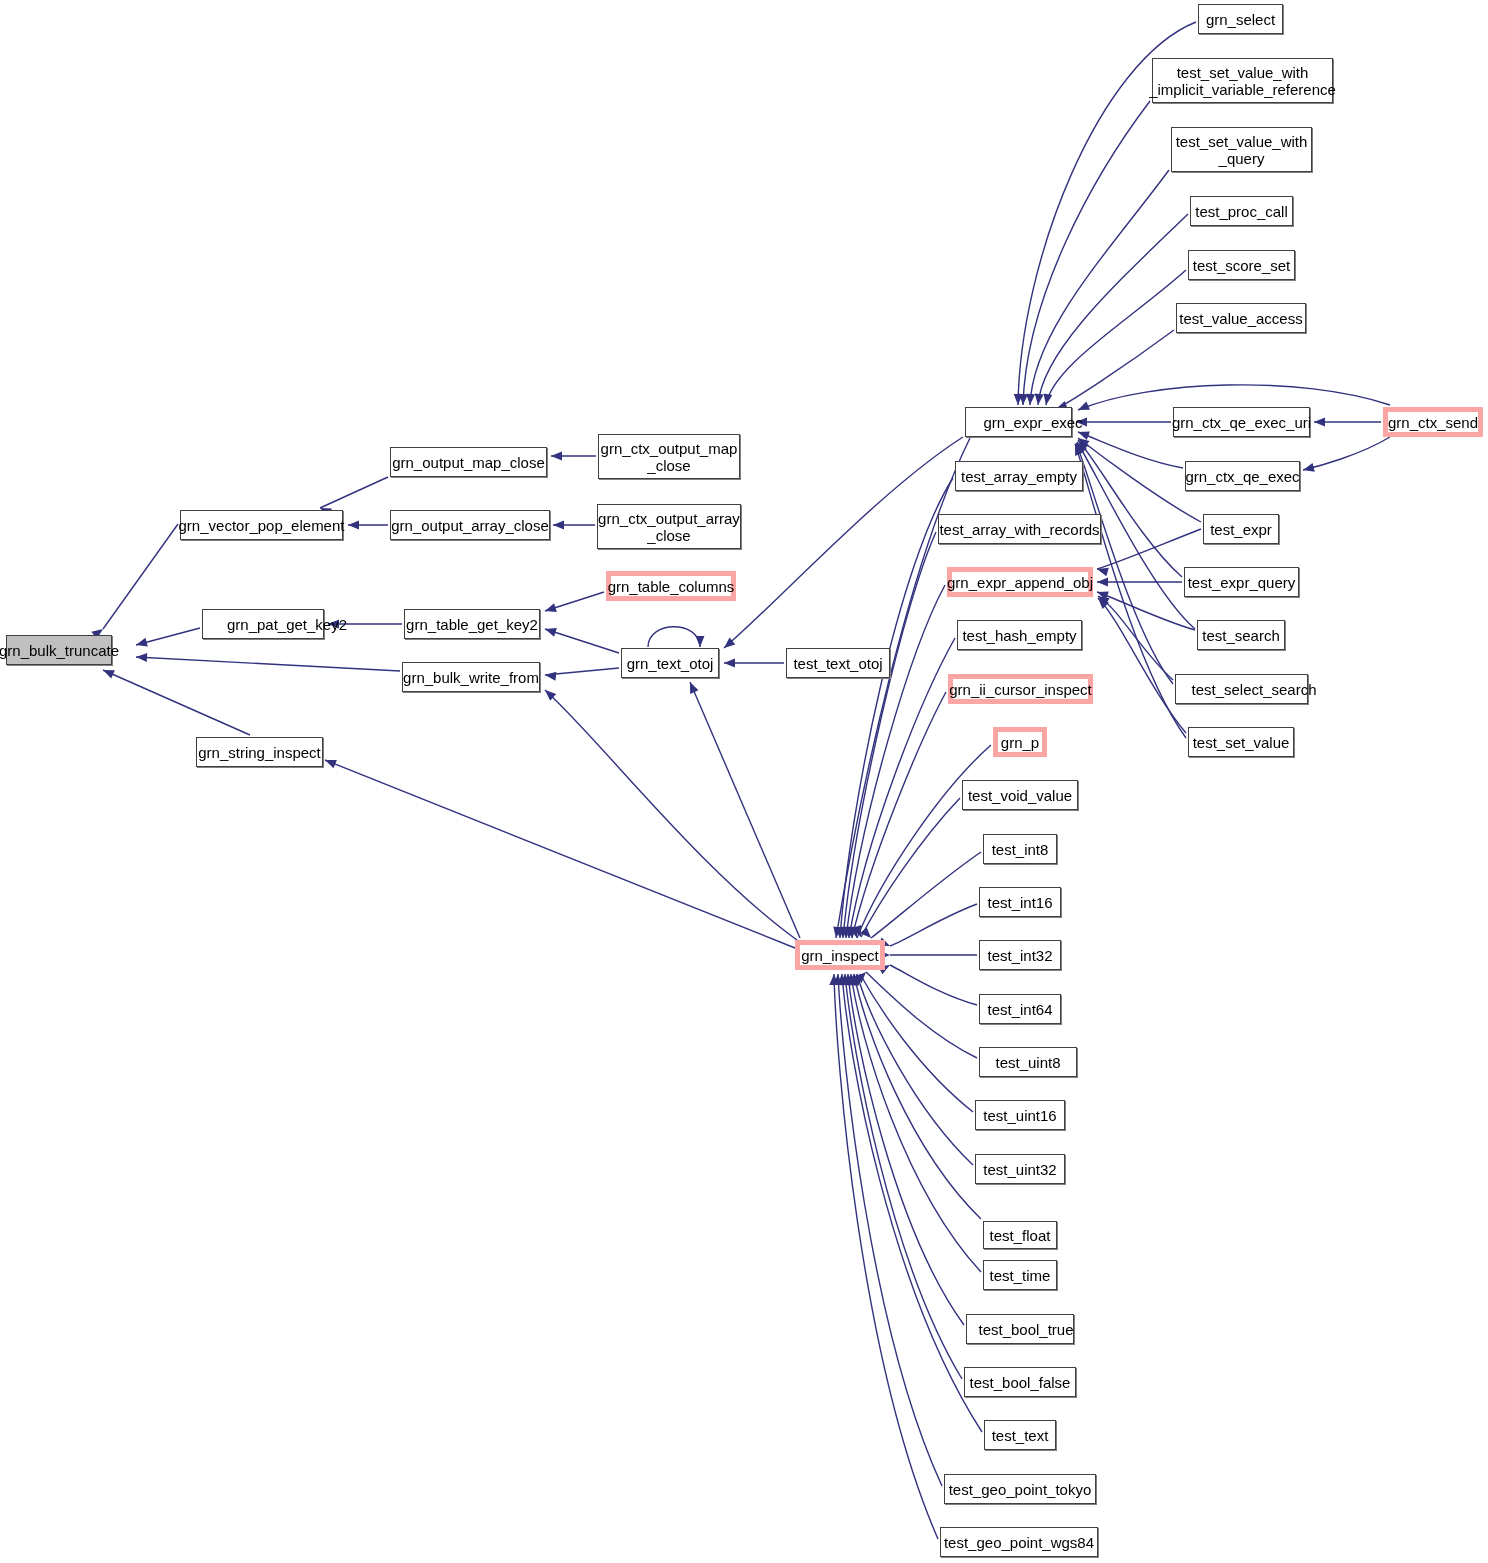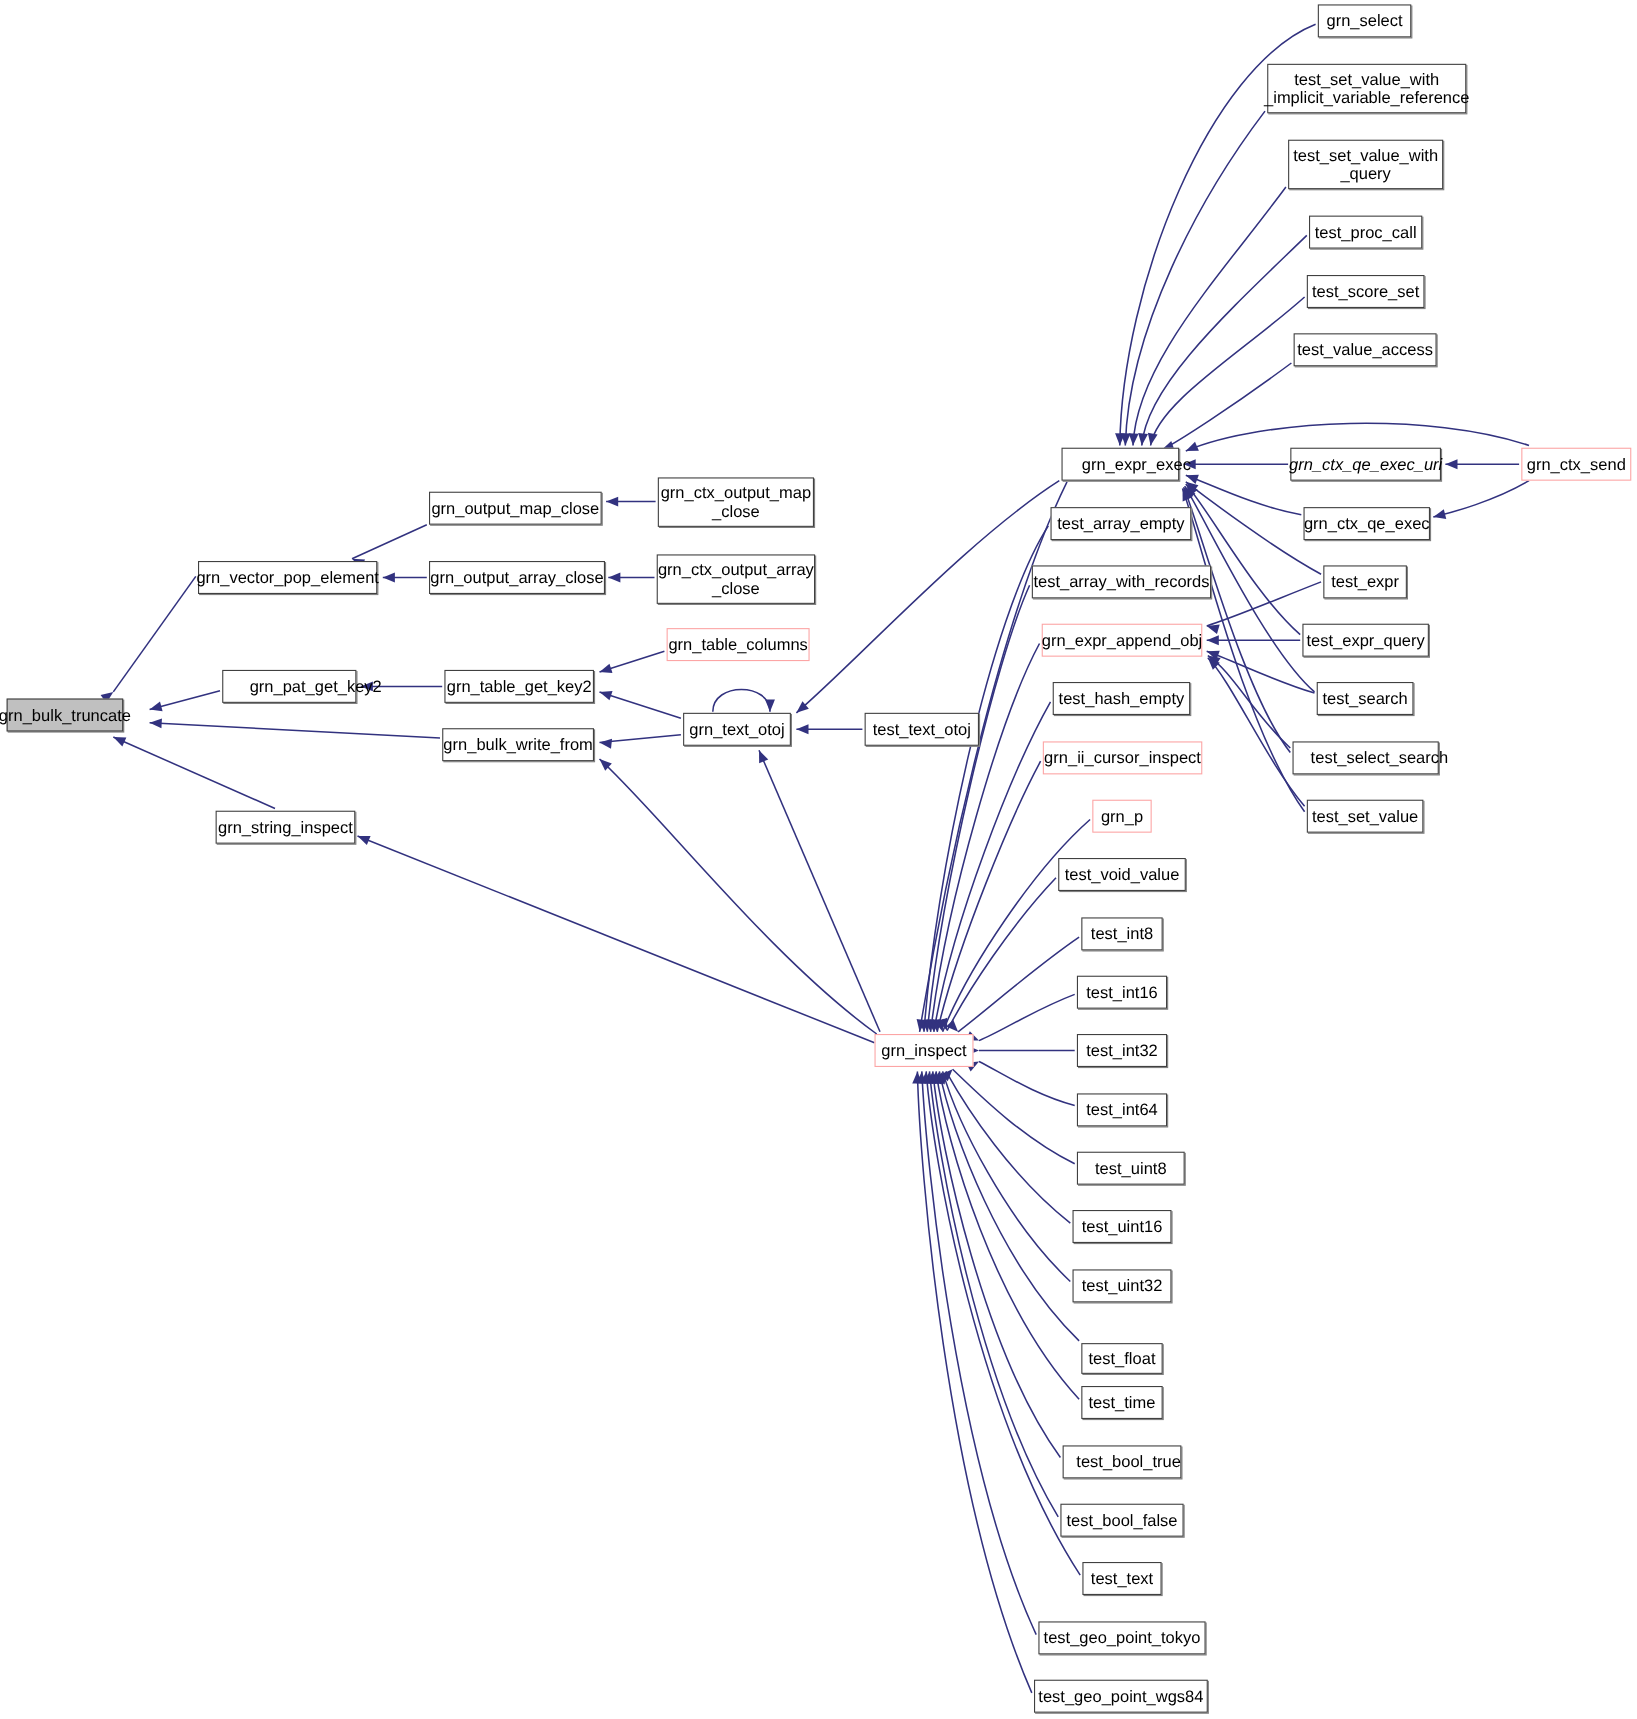--- a/index.html
+++ b/index.html
@@ -13,21 +13,21 @@
     text-align:center;
     font-size:15px;
     line-height:17px;
     color:#000;
     background:#ffffff;
     border:1px solid #404040;
     box-shadow:1px 1px 0 0 #808080;
     white-space:pre;
     letter-spacing:0px;
   }
-  .node.red{border:1px solid #fca5a5;box-shadow:none;}
+  .node.red{border:5px solid #fca5a5;box-shadow:none;}
   .node.gray{background:#c0c0c0;border:1px solid #404040;}
 </style>
 </head>
 <body>
 
 <div id="canvas">
   <svg id="edges" viewBox="0 0 1488 1563">
     <g id="edge-group" fill="none" stroke="#32327f" stroke-width="1.4">
         <path d="M 178,524 L 103,629"></path>
         <path d="M 388,477 L 320,508"></path>
@@ -174,21 +174,21 @@
       <div class="node red" style="left: 795px; top: 940px; width: 90px; height: 30px;">grn_inspect</div>
       <div class="node" style="left: 965px; top: 407px; width: 107px; height: 30px; padding-left: 29px;">grn_expr_exec</div>
       <div class="node" style="left: 1198px; top: 4px; width: 85px; height: 30px;">grn_select</div>
       <div class="node" style="left: 1152px; top: 58px; width: 181px; height: 45px;">test_set_value_with
 _implicit_variable_reference</div>
       <div class="node" style="left: 1171px; top: 127px; width: 141px; height: 45px;">test_set_value_with
 _query</div>
       <div class="node" style="left: 1190px; top: 196px; width: 103px; height: 30px;">test_proc_call</div>
       <div class="node" style="left: 1188px; top: 250px; width: 107px; height: 30px;">test_score_set</div>
       <div class="node" style="left: 1176px; top: 303px; width: 130px; height: 30px;">test_value_access</div>
-      <div class="node" style="left: 1173px; top: 407px; width: 137px; height: 30px; font-style: italic;">grn_ctx_qe_exec_uri</div>
+      <div class="node" style="left: 1173px; top: 407px; width: 137px; height: 30px;">grn_ctx_qe_exec_uri</div>
       <div class="node red" style="left: 1383px; top: 407px; width: 100px; height: 30px;">grn_ctx_send</div>
       <div class="node" style="left: 1185px; top: 461px; width: 115px; height: 30px;">grn_ctx_qe_exec</div>
       <div class="node" style="left: 955px; top: 461px; width: 128px; height: 30px;">test_array_empty</div>
       <div class="node" style="left: 938px; top: 514px; width: 163px; height: 30px;">test_array_with_records</div>
       <div class="node red" style="left: 947px; top: 567px; width: 146px; height: 30px;">grn_expr_append_obj</div>
       <div class="node" style="left: 1203px; top: 514px; width: 76px; height: 30px;">test_expr</div>
       <div class="node" style="left: 1184px; top: 567px; width: 115px; height: 30px;">test_expr_query</div>
       <div class="node" style="left: 957px; top: 620px; width: 125px; height: 30px;">test_hash_empty</div>
       <div class="node" style="left: 1197px; top: 620px; width: 88px; height: 30px;">test_search</div>
       <div class="node red" style="left: 948px; top: 674px; width: 145px; height: 30px;">grn_ii_cursor_inspect</div>

